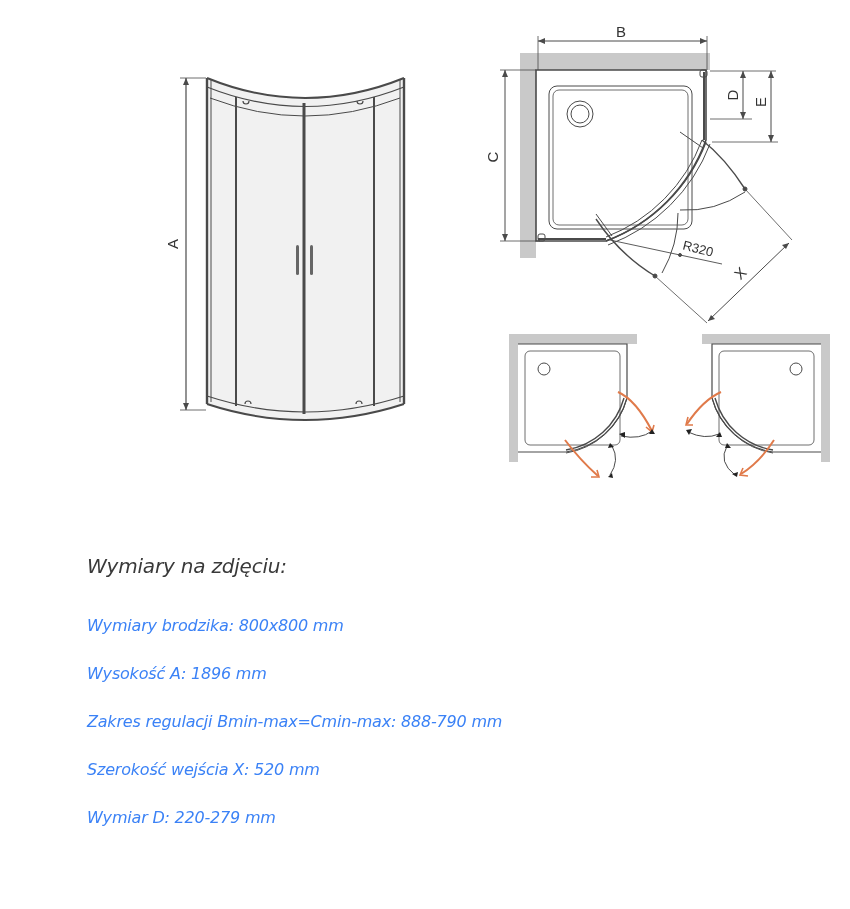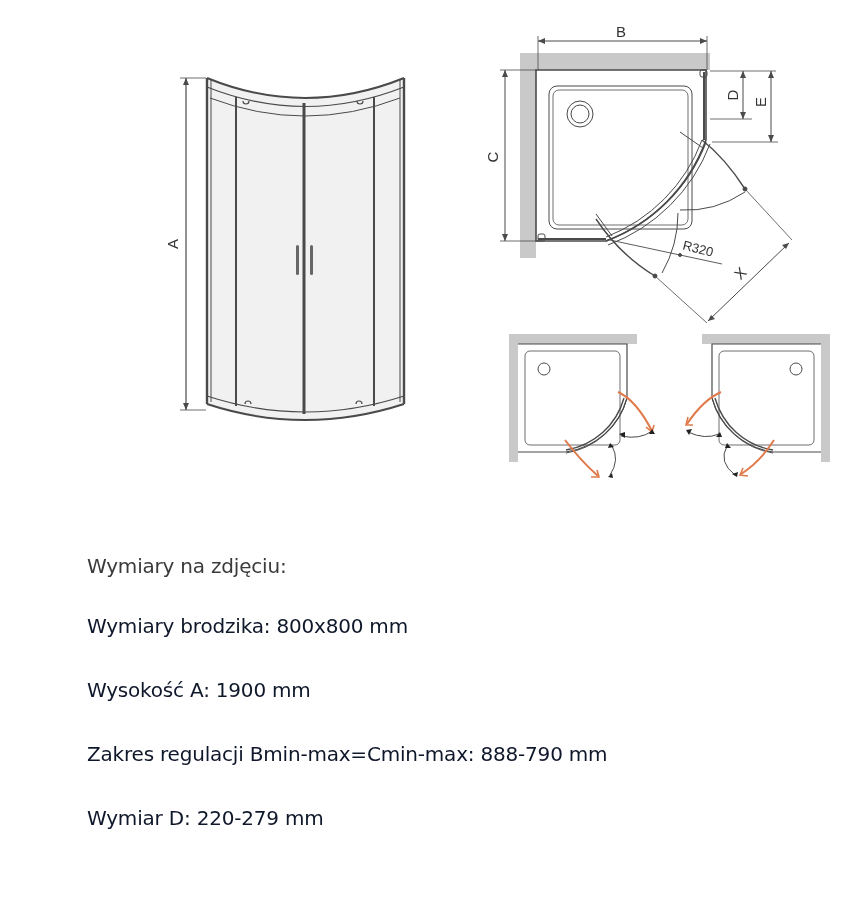--- a/index.html
+++ b/index.html
@@ -1,24 +1,24 @@
 <!DOCTYPE html>
 <html><head>
   <meta charset="utf-8">
   <style>
     html, body { margin: 0; padding: 0; background: #ffffff; }
     body { width: 850px; height: 909px; position: relative; overflow: hidden;
            font-family: "DejaVu Sans", "Liberation Sans", sans-serif; }
     .figure { position: absolute; left: 0; top: 0; width: 850px; height: 500px; }
     .figure svg { position: absolute; left: 0; top: 0; }
-    .specs { position: absolute; left: 87px; top: 548px; }
+    .specs { position: absolute; left: 87px; top: 548px; font-style: italic; }
     .specs .heading { font-size: 20px; color: #3a3a3a; letter-spacing: -0.2px;
                       height: 36px; line-height: 36px; margin-bottom: 24px; }
-    .specs .row { font-size: 20px; color: #0f172a; height: 48px; line-height: 36px;
-                  letter-spacing: -0.2px; white-space: nowrap; margin-top: 16px; }
+    .specs .row { font-size: 16px; color: #3b82f6; height: 48px; line-height: 36px;
+                  letter-spacing: -0.2px; white-space: nowrap; }
     .dimtext { font-family: "Liberation Sans", sans-serif; font-size: 15px; fill: #333; }
   </style>
 </head>
 <body>
 
 <div class="figure">
   <svg width="850" height="500" viewBox="0 0 850 500" xmlns="http://www.w3.org/2000/svg">
 
     <g stroke="#4a4a4a" fill="none">
 
@@ -168,16 +168,17 @@
       <polygon points="720,432 722,437 716,437" fill="#222" stroke="none"></polygon>
       <polygon points="727,443 731,448 725,448" fill="#222" stroke="none"></polygon>
       <polygon points="737,477 732,474 738,472" fill="#222" stroke="none"></polygon>
     </g>
   </svg>
 </div>
 
 <div class="specs">
   <div class="heading">Wymiary na zdjęciu:</div>
   <div class="row">Wymiary brodzika: 800x800 mm</div>
-  <div class="row">Wysokość A: 1900 mm</div>
+  <div class="row">Wysokość A: 1896 mm</div>
   <div class="row">Zakres regulacji Bmin-max=Cmin-max: 888-790 mm</div>
+  <div class="row">Szerokość wejścia X: 520 mm</div>
   <div class="row">Wymiar D: 220-279 mm</div>
 </div>
 
 </body></html>

